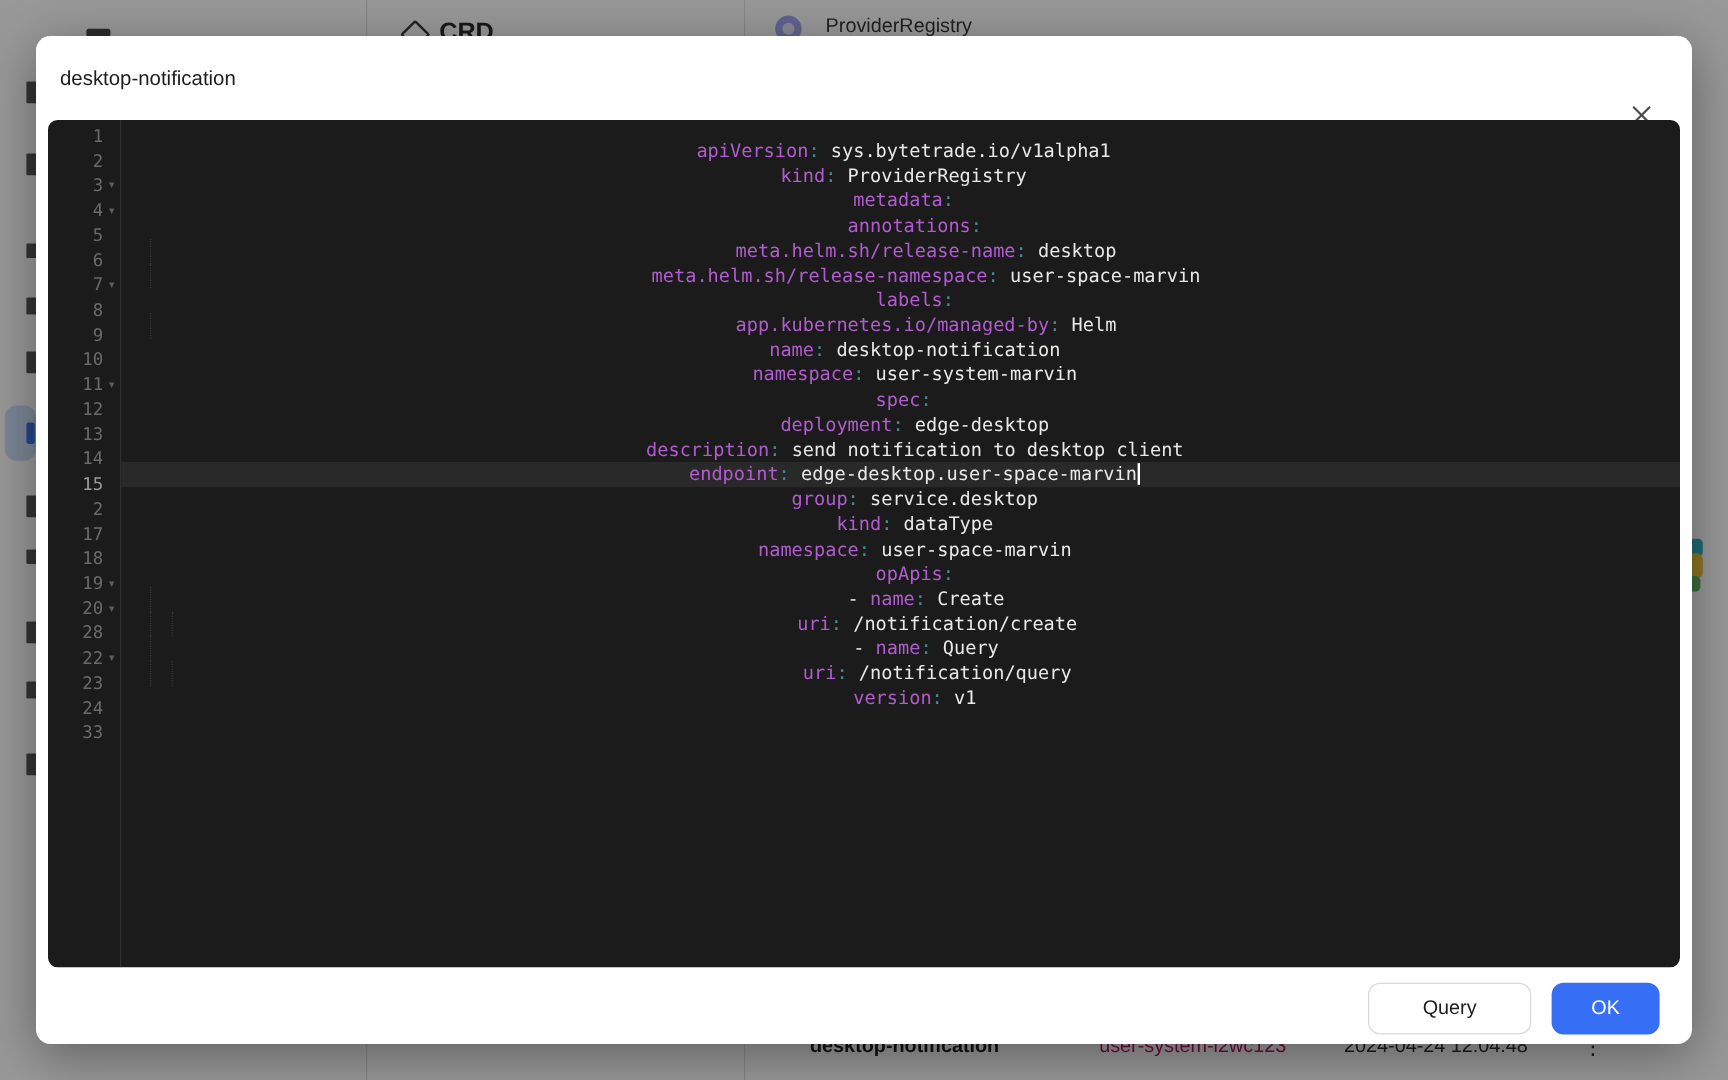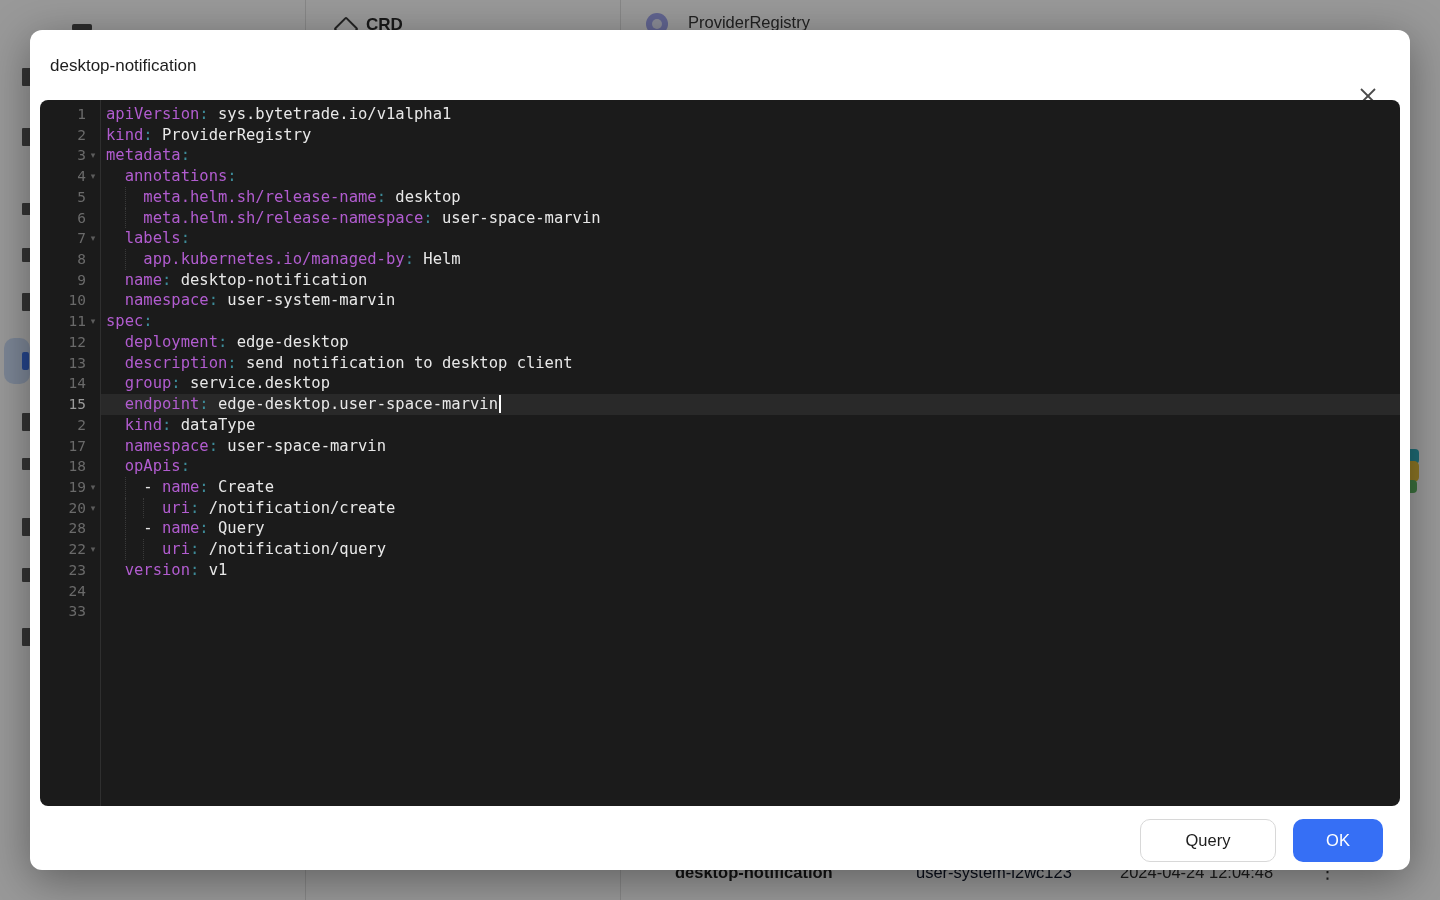--- a/index.html
+++ b/index.html
@@ -6,39 +6,39 @@
   body {
     width:1440px; height:900px; position:relative; overflow:hidden;
     background:#ffffff; font-family:"Liberation Sans", sans-serif;
   }
 
   
   .bg-page { position:absolute; inset:0; background:#ffffff; }
   .bg-divider { position:absolute; top:0; height:900px; width:1px; background:#e2e2e2; }
   .crd-icon { position:absolute; left:337px; top:20px; width:14px; height:14px;
     border:2px solid #3c3c3c; transform:rotate(45deg); border-radius:2px; }
-  .crd-label { position:absolute; left:366px; top:15px; font-size:17px; font-weight:700; color:#2b2b2b; }
+  .crd-label { position:absolute; left:366px; top:15px; font-size:21px; font-weight:700; color:#2b2b2b; }
   .pr-icon { position:absolute; left:646px; top:13px; width:22px; height:22px; border-radius:50%;
     background:#a2a7f0; }
   .pr-icon::after { content:""; position:absolute; left:6px; top:6px; width:10px; height:10px;
     border-radius:50%; background:#e6e8fb; }
   .pr-label { position:absolute; left:688px; top:13px; font-size:16.5px; font-weight:500; color:#383838; }
   .tl-fragment { position:absolute; left:72px; top:24px; width:20px; height:7px; background:#4a4a4a; border-radius:2px; }
 
   .side-frag { position:absolute; left:22px; width:9px; background:#3b3b3b; opacity:.85; border-radius:1px; }
   .side-pill { position:absolute; left:4px; top:338px; width:26px; height:46px; border-radius:10px; background:#cfe0fb; }
   .side-pill-glyph { position:absolute; left:22px; top:352px; width:7px; height:18px; border-radius:2px; background:#3e74e9; }
 
   .float-icon { position:absolute; left:1401px; top:449px; width:20px; }
   .float-icon .b1 { width:16px; height:15px; background:#35b3c3; border-radius:4px; margin-left:2px; }
   .float-icon .b2 { width:18px; height:21px; background:#ecc53c; border-radius:5px; margin-top:-3px; }
   .float-icon .b3 { width:15px; height:13px; background:#63bb66; border-radius:4px; margin-top:-2px; margin-left:1px; }
 
   .bg-row-name { position:absolute; left:675px; top:863px; font-size:16.5px; font-weight:700; color:#1f1f1f; }
-  .bg-row-ns   { position:absolute; left:916px; top:863px; font-size:16.5px; color:#0f172a; }
+  .bg-row-ns   { position:absolute; left:916px; top:863px; font-size:16.5px; color:#be185d; }
   .bg-row-time { position:absolute; left:1120px; top:863px; font-size:16.5px; color:#2f2f2f; }
   .bg-row-menu { position:absolute; left:1318px; top:860px; font-size:19px; color:#333; }
 
   .overlay { position:absolute; inset:0; background:rgba(0,0,0,0.40); }
 
   
   .modal { position:absolute; left:30px; top:30px; width:1380px; height:840px;
     background:#ffffff; border-radius:12px; box-shadow:0 10px 45px rgba(0,0,0,.38); }
   .modal-title { position:absolute; left:20px; top:25px; font-size:17px; color:#1d1d1d; line-height:22px; }
   .close-btn { position:absolute; left:1324px; top:52px; width:28px; height:28px; cursor:pointer;
@@ -47,21 +47,21 @@
   
   .editor { position:absolute; left:10px; top:70px; width:1360px; height:706px;
     background:#1b1b1b; border-radius:8px; display:flex; box-sizing:border-box;
     font-family:"DejaVu Sans Mono", monospace; font-size:15.5px; line-height:20.72px; overflow:hidden; }
   .gutter { width:61px; flex:0 0 61px; border-right:1px solid #2f2f2f; padding-top:4px; box-sizing:border-box; }
   .gutter-row { height:20.72px; display:flex; align-items:center; }
   .line-num { color:#6a6a6a; font-size:14.5px; width:46px; text-align:right; display:inline-block; }
   .gutter-row.active .line-num { color:#9b9b9b; }
   .fold-arrow { width:14px; text-align:center; color:#5c5c5c; font-size:9px;
     font-family:"DejaVu Sans", sans-serif; display:inline-block; }
-  .code-area { flex:1 1 auto; padding-top:4px; position:relative; }
+  .code-area { flex:1 1 auto; padding-top:16px; position:relative;text-align:center; }
   .code-line { height:20.72px; white-space:pre; position:relative; padding-left:5px; box-sizing:border-box; }
   .code-line.active { background:#292929; }
   .tok-key   { color:#b15ccf; }
   .tok-colon { color:#3d8b98; }
   .tok-plain { color:#e8e8e8; }
   .indent-guide { position:absolute; top:0; bottom:0; width:0; border-left:1px dotted #3a3a3a; }
   .caret { display:inline-block; width:2px; height:18px; background:#ffffff;
     vertical-align:text-bottom; margin-left:1px; }
 
   
@@ -230,22 +230,22 @@
         <div class="code-line"><span class="tok-plain">  </span><span class="tok-key">annotations</span><span class="tok-colon">:</span></div>
         <div class="code-line"><span class="indent-guide" style="left: calc(2ch + 5px);"></span><span class="tok-plain">    </span><span class="tok-key">meta.helm.sh/release-name</span><span class="tok-colon">:</span><span class="tok-plain"> desktop</span></div>
         <div class="code-line"><span class="indent-guide" style="left: calc(2ch + 5px);"></span><span class="tok-plain">    </span><span class="tok-key">meta.helm.sh/release-namespace</span><span class="tok-colon">:</span><span class="tok-plain"> user-space-marvin</span></div>
         <div class="code-line"><span class="tok-plain">  </span><span class="tok-key">labels</span><span class="tok-colon">:</span></div>
         <div class="code-line"><span class="indent-guide" style="left: calc(2ch + 5px);"></span><span class="tok-plain">    </span><span class="tok-key">app.kubernetes.io/managed-by</span><span class="tok-colon">:</span><span class="tok-plain"> Helm</span></div>
         <div class="code-line"><span class="tok-plain">  </span><span class="tok-key">name</span><span class="tok-colon">:</span><span class="tok-plain"> desktop-notification</span></div>
         <div class="code-line"><span class="tok-plain">  </span><span class="tok-key">namespace</span><span class="tok-colon">:</span><span class="tok-plain"> user-system-marvin</span></div>
         <div class="code-line"><span class="tok-key">spec</span><span class="tok-colon">:</span></div>
         <div class="code-line"><span class="tok-plain">  </span><span class="tok-key">deployment</span><span class="tok-colon">:</span><span class="tok-plain"> edge-desktop</span></div>
         <div class="code-line"><span class="tok-plain">  </span><span class="tok-key">description</span><span class="tok-colon">:</span><span class="tok-plain"> send notification to desktop client</span></div>
+        <div class="code-line active"><span class="tok-plain">  </span><span class="tok-key">endpoint</span><span class="tok-colon">:</span><span class="tok-plain"> edge-desktop.user-space-marvin</span><span class="caret"></span></div>
         <div class="code-line"><span class="tok-plain">  </span><span class="tok-key">group</span><span class="tok-colon">:</span><span class="tok-plain"> service.desktop</span></div>
-        <div class="code-line active"><span class="tok-plain">  </span><span class="tok-key">endpoint</span><span class="tok-colon">:</span><span class="tok-plain"> edge-desktop.user-space-marvin</span><span class="caret"></span></div>
         <div class="code-line"><span class="tok-plain">  </span><span class="tok-key">kind</span><span class="tok-colon">:</span><span class="tok-plain"> dataType</span></div>
         <div class="code-line"><span class="tok-plain">  </span><span class="tok-key">namespace</span><span class="tok-colon">:</span><span class="tok-plain"> user-space-marvin</span></div>
         <div class="code-line"><span class="tok-plain">  </span><span class="tok-key">opApis</span><span class="tok-colon">:</span></div>
         <div class="code-line"><span class="indent-guide" style="left: calc(2ch + 5px);"></span><span class="tok-plain">    - </span><span class="tok-key">name</span><span class="tok-colon">:</span><span class="tok-plain"> Create</span></div>
         <div class="code-line"><span class="indent-guide" style="left: calc(2ch + 5px);"></span><span class="indent-guide" style="left: calc(4ch + 5px);"></span><span class="tok-plain">      </span><span class="tok-key">uri</span><span class="tok-colon">:</span><span class="tok-plain"> /notification/create</span></div>
         <div class="code-line"><span class="indent-guide" style="left: calc(2ch + 5px);"></span><span class="tok-plain">    - </span><span class="tok-key">name</span><span class="tok-colon">:</span><span class="tok-plain"> Query</span></div>
         <div class="code-line"><span class="indent-guide" style="left: calc(2ch + 5px);"></span><span class="indent-guide" style="left: calc(4ch + 5px);"></span><span class="tok-plain">      </span><span class="tok-key">uri</span><span class="tok-colon">:</span><span class="tok-plain"> /notification/query</span></div>
         <div class="code-line"><span class="tok-plain">  </span><span class="tok-key">version</span><span class="tok-colon">:</span><span class="tok-plain"> v1</span></div>
         <div class="code-line"></div>
       </div>

